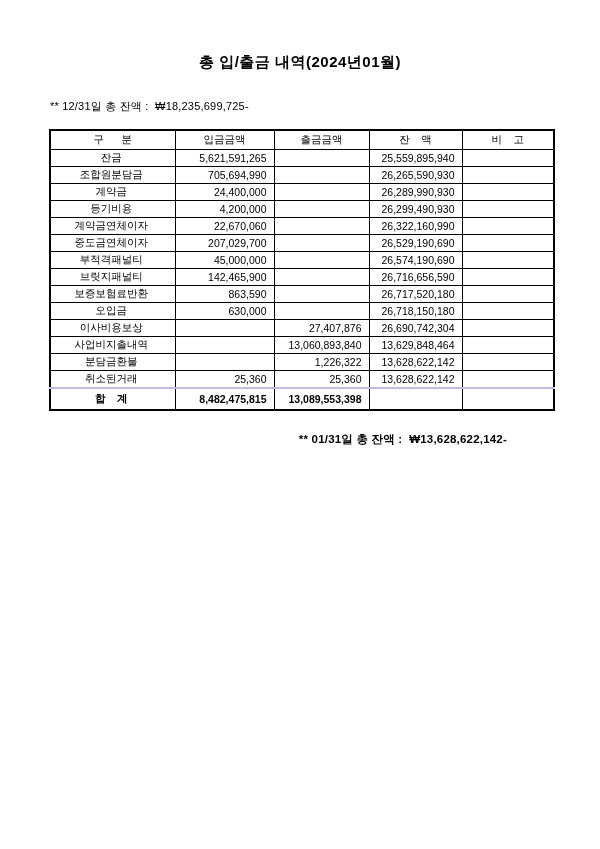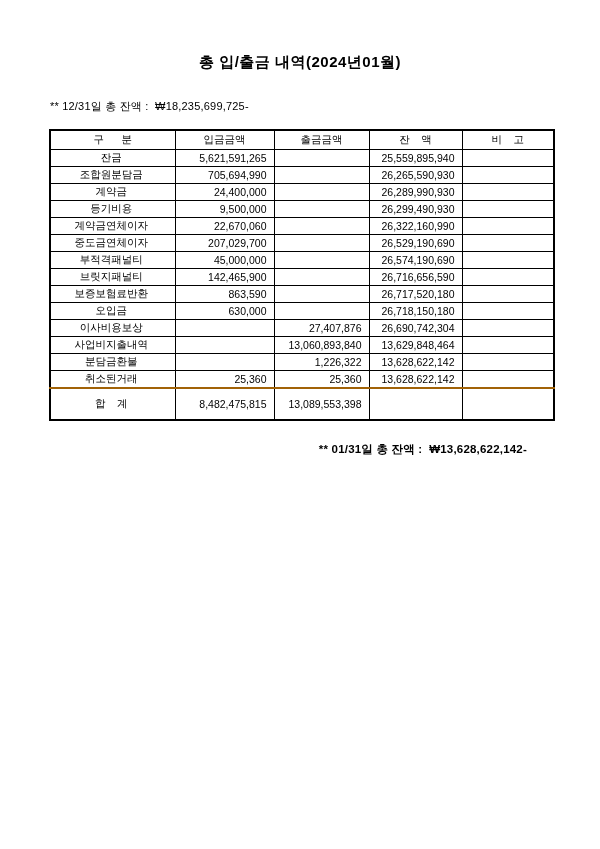--- a/index.html
+++ b/index.html
@@ -40,26 +40,26 @@
     padding: 1px 7px 1px 4px;
     overflow: hidden;
     white-space: pre;
   }
   table.txn thead th { height: 19px; text-align: center; padding: 1px 0; }
   .c-label { text-align: center; }
   .c-num   { text-align: right; }
   .c-note  { }
   tr.opening td { border-bottom: 2px solid #000000; }
   tr.total td {
-    border-top: 2px solid #a16207;
-    font-weight: normal;
-    height: 32px;
+    border-top: 2px solid #c4b5fd;
+    font-weight: bold;
+    height: 22px;
   }
   .note-close {
-    margin: 21px 73px 0 0;
+    margin: 21px 93px 0 0;
     text-align: right;
     font-size: 11.5px;
     font-weight: bold;
     letter-spacing: 0.2px;
     white-space: pre;
   }
 </style>
 </head>
 <body>
 
@@ -103,21 +103,21 @@
   </tr>
         <tr>
     <td class="c-label">계약금</td>
     <td class="c-num">24,400,000</td>
     <td class="c-num"></td>
     <td class="c-num">26,289,990,930</td>
     <td class="c-note"></td>
   </tr>
         <tr>
     <td class="c-label">등기비용</td>
-    <td class="c-num">9,500,000</td>
+    <td class="c-num">4,200,000</td>
     <td class="c-num"></td>
     <td class="c-num">26,299,490,930</td>
     <td class="c-note"></td>
   </tr>
         <tr>
     <td class="c-label">계약금연체이자</td>
     <td class="c-num">22,670,060</td>
     <td class="c-num"></td>
     <td class="c-num">26,322,160,990</td>
     <td class="c-note"></td>

